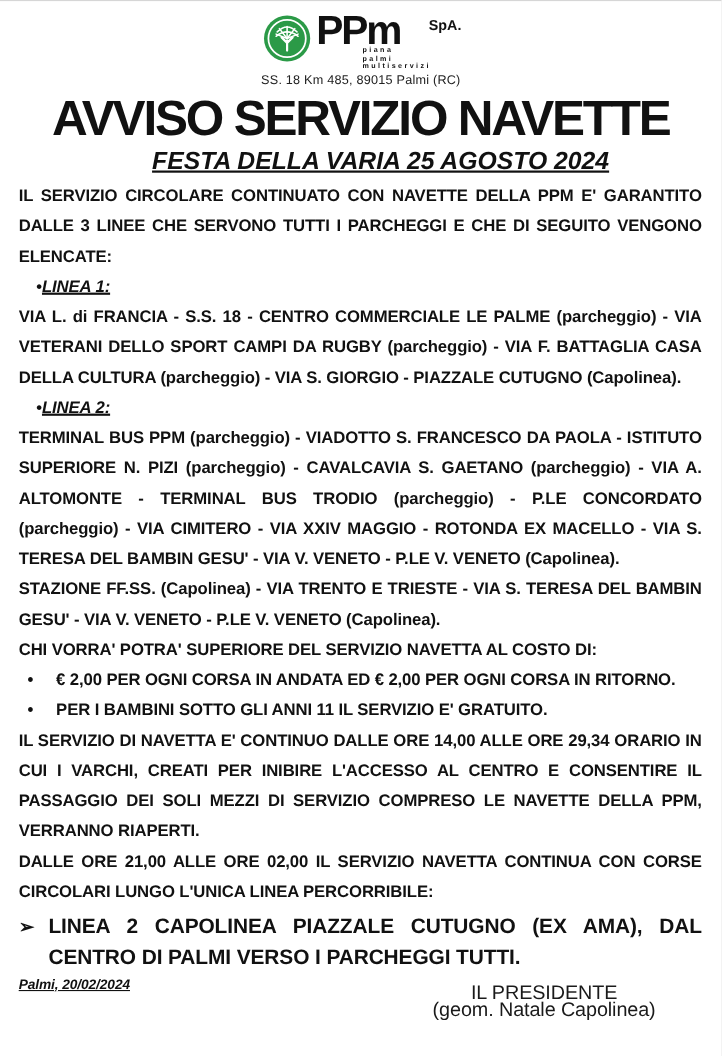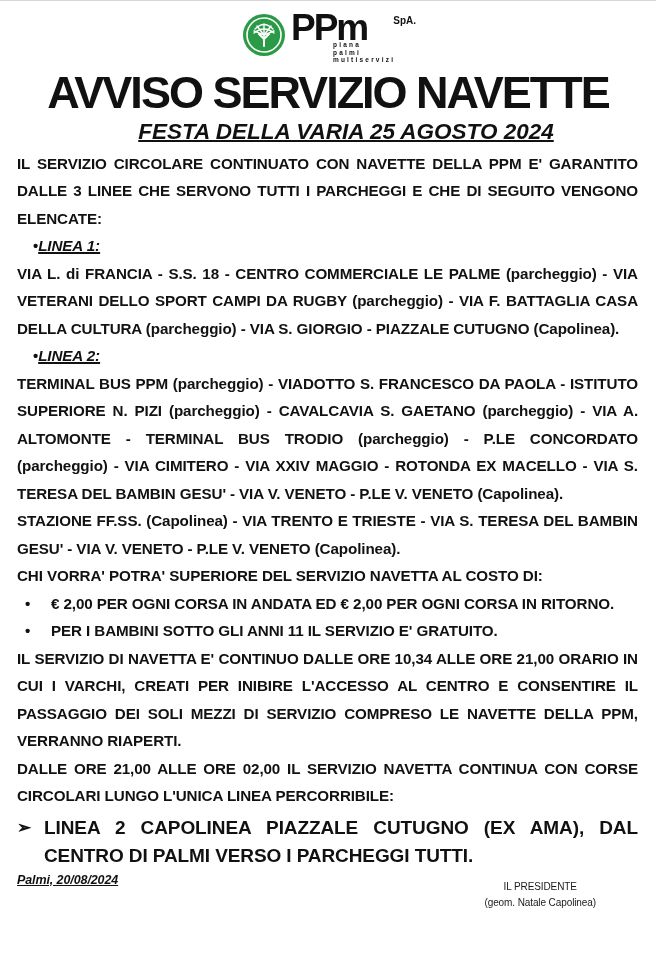--- a/index.html
+++ b/index.html
@@ -16,21 +16,21 @@
   }
   
   .logo-block { padding-top: 12px; text-align: center; }
   .logo-row { display: inline-flex; align-items: flex-start; gap: 5px; }
   .emblem { width: 44px; height: 44px; display: block; }
   .logotype { text-align: left; position: relative; }
   .brand {
     font-size: 37px; font-weight: bold; letter-spacing: -2px;
     line-height: 30px; display: inline-block;
   }
-  .spa { font-size: 10px; font-weight: bold; letter-spacing: 0;
+  .spa { font-size: 13px; font-weight: bold; letter-spacing: 0;
          vertical-align: top; position: relative; top: 2px; left: 2px; margin-left: 24px; }
   .tagline { margin-left: 42px; margin-top: -3px; }
   .tagline div { font-size: 6.5px; font-weight: bold; letter-spacing: 2.2px; line-height: 7.5px; }
   .address { font-size: 11.5px; color: #222; margin-top: 2px; letter-spacing: .2px; }
 
   
   .title {
     margin: 5px 0 0; text-align: center;
     font-size: 45px; font-weight: bold; letter-spacing: -2px; line-height: 47px;
   }
@@ -65,21 +65,21 @@
   .final-text { flex: 1; text-align: justify; }
 
   
   .footer-row { display: flex; justify-content: space-between; align-items: flex-start; margin-top: 1px; }
   .place-date {
     font-size: 12.5px; font-weight: bold; font-style: italic;
     text-decoration: underline; line-height: 16px;
   }
   .signature {
     margin-right: 42px; margin-top: 7px; text-align: center;
-    font-size: 10px; font-weight: normal; line-height: 16px; color:#1a1a1a;
+    font-size: 18px; font-weight: normal; line-height: 16px; color:#1a1a1a;
   }
 </style>
 </head>
 <body>
 
 <div class="page">
 
   <div class="logo-block">
     <div class="logo-row">
       <svg class="emblem" viewBox="0 0 44 44">
@@ -100,20 +100,21 @@
       </svg>
       <div class="logotype">
         <span class="brand">PPm</span><span class="spa">SpA.</span>
         <div class="tagline">
           <div>piana</div>
           <div>palmi</div>
           <div>multiservizi</div>
         </div>
       </div>
     </div>
+    <div class="address">SS. 18 Km 485, 89015 Palmi (RC)</div>
   </div>
 
   <h1 class="title">AVVISO SERVIZIO NAVETTE</h1>
   <h2 class="subtitle">FESTA DELLA VARIA 25 AGOSTO 2024</h2>
 
   <div class="doc-body">
 
     <p class="justify">IL SERVIZIO CIRCOLARE CONTINUATO CON NAVETTE DELLA PPM E' GARANTITO DALLE 3 LINEE CHE SERVONO TUTTI I PARCHEGGI E CHE DI SEGUITO VENGONO ELENCATE:</p>
 
     <div>
@@ -135,30 +136,30 @@
       <li class="cost-item">
         <span class="cost-bullet">•</span>
         <span class="cost-text">€ 2,00 PER OGNI CORSA IN ANDATA ED € 2,00 PER OGNI CORSA IN RITORNO.</span>
       </li>
       <li class="cost-item">
         <span class="cost-bullet">•</span>
         <span class="cost-text">PER I BAMBINI SOTTO GLI ANNI 11 IL SERVIZIO E' GRATUITO.</span>
       </li>
     </ul>
 
-    <p class="justify sched-1">IL SERVIZIO DI NAVETTA E' CONTINUO DALLE ORE 10,34 ALLE ORE 21,00 ORARIO IN CUI I VARCHI, CREATI PER INIBIRE L'ACCESSO AL CENTRO E CONSENTIRE IL PASSAGGIO DEI SOLI MEZZI DI SERVIZIO COMPRESO LE NAVETTE DELLA PPM, VERRANNO RIAPERTI.</p>
+    <p class="justify sched-1">IL SERVIZIO DI NAVETTA E' CONTINUO DALLE ORE 14,00 ALLE ORE 29,34 ORARIO IN CUI I VARCHI, CREATI PER INIBIRE L'ACCESSO AL CENTRO E CONSENTIRE IL PASSAGGIO DEI SOLI MEZZI DI SERVIZIO COMPRESO LE NAVETTE DELLA PPM, VERRANNO RIAPERTI.</p>
     <p class="justify">DALLE ORE 21,00 ALLE ORE 02,00 IL SERVIZIO NAVETTA CONTINUA CON CORSE CIRCOLARI LUNGO L'UNICA LINEA PERCORRIBILE:</p>
 
     <div class="final-item">
       <span class="arrow-marker">➢</span>
       <span class="final-text">LINEA 2 CAPOLINEA PIAZZALE CUTUGNO (EX AMA), DAL CENTRO DI PALMI VERSO I PARCHEGGI TUTTI.</span>
     </div>
 
     <div class="footer-row">
-      <span class="place-date">Palmi, 20/08/2024</span>
+      <span class="place-date">Palmi, 20/02/2024</span>
       <div class="signature">
         <div>IL PRESIDENTE</div>
         <div>(geom. Natale Capolinea)</div>
       </div>
     </div>
 
   </div>
 </div>
 
 </body></html>

